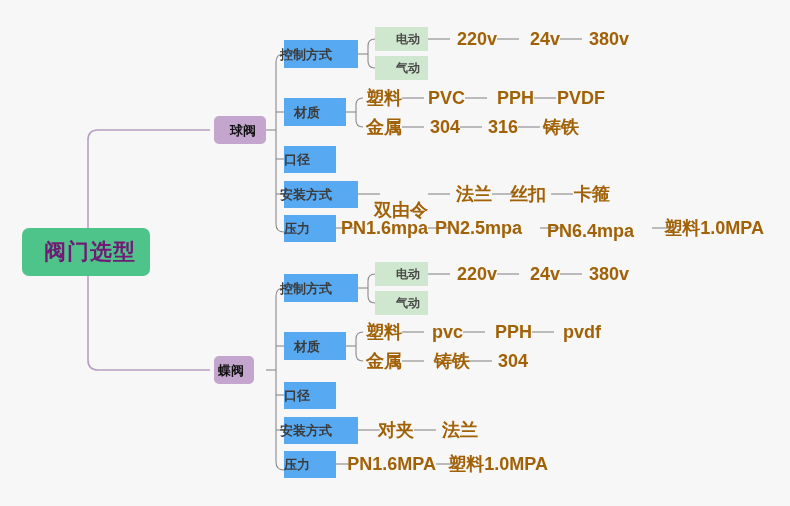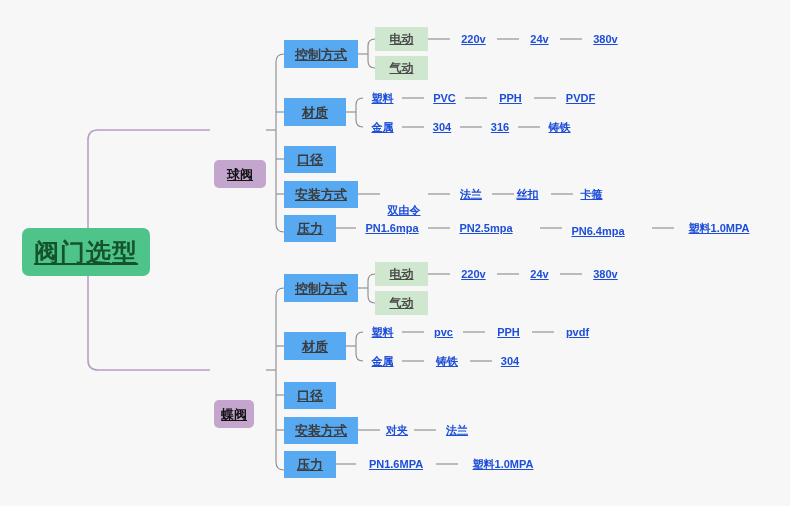--- a/index.html
+++ b/index.html
@@ -28,46 +28,44 @@
     width: 790px;
     height: 506px;
     pointer-events: none;
   }
 
   .node {
     position: absolute;
     box-sizing: border-box;
     display: flex;
     align-items: center;
-    justify-content: center;
+    justify-content: flex-end;
     white-space: nowrap;
     line-height: 1;
-    text-decoration: underline;
   }
 
   
   .node-root {
     background: #4fc48a;
     border-radius: 7px;
-    color: #14532d;
-    font-size: 25px;
+    color: #701a75;
+    font-size: 22px;
     font-weight: bold;
     letter-spacing: 1px;
     padding: 0 14px;
   }
 
   
   .node-l2 {
     background: #c3a5ce;
     border-radius: 5px;
     color: #111111;
     font-size: 13px;
     font-weight: bold;
     padding: 0 10px;
-    margin-top: 44px;
   }
 
   
   .node-l3 {
     background: #57a9f2;
     color: #3b3b3b;
     font-size: 13px;
     font-weight: bold;
     padding: 0 26px;
   }
@@ -76,22 +74,22 @@
   .node-l4green {
     background: #cfe7cf;
     color: #4a4a4a;
     font-size: 12px;
     font-weight: bold;
     padding: 0 8px;
   }
 
   
   .node-text {
-    color: #1d4ed8;
-    font-size: 11px;
+    color: #a16207;
+    font-size: 18px;
     font-weight: bold;
     background: transparent;
   }
 </style>
 </head>
 <body>
 
 <div id="canvas">
 
   <svg class="links" viewBox="0 0 790 506">

